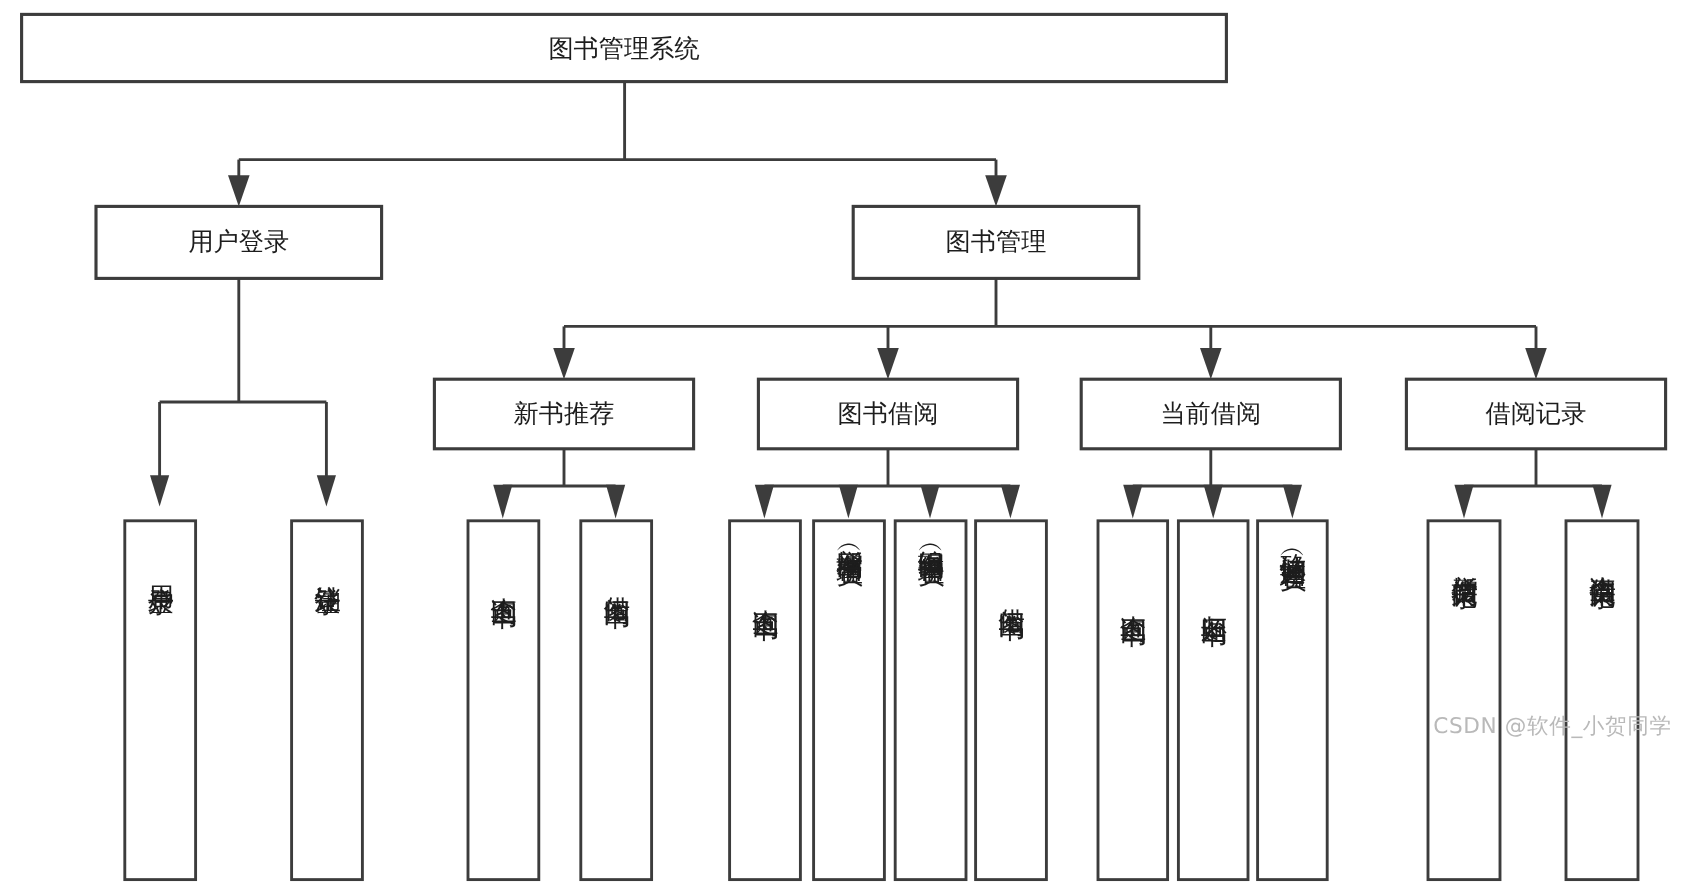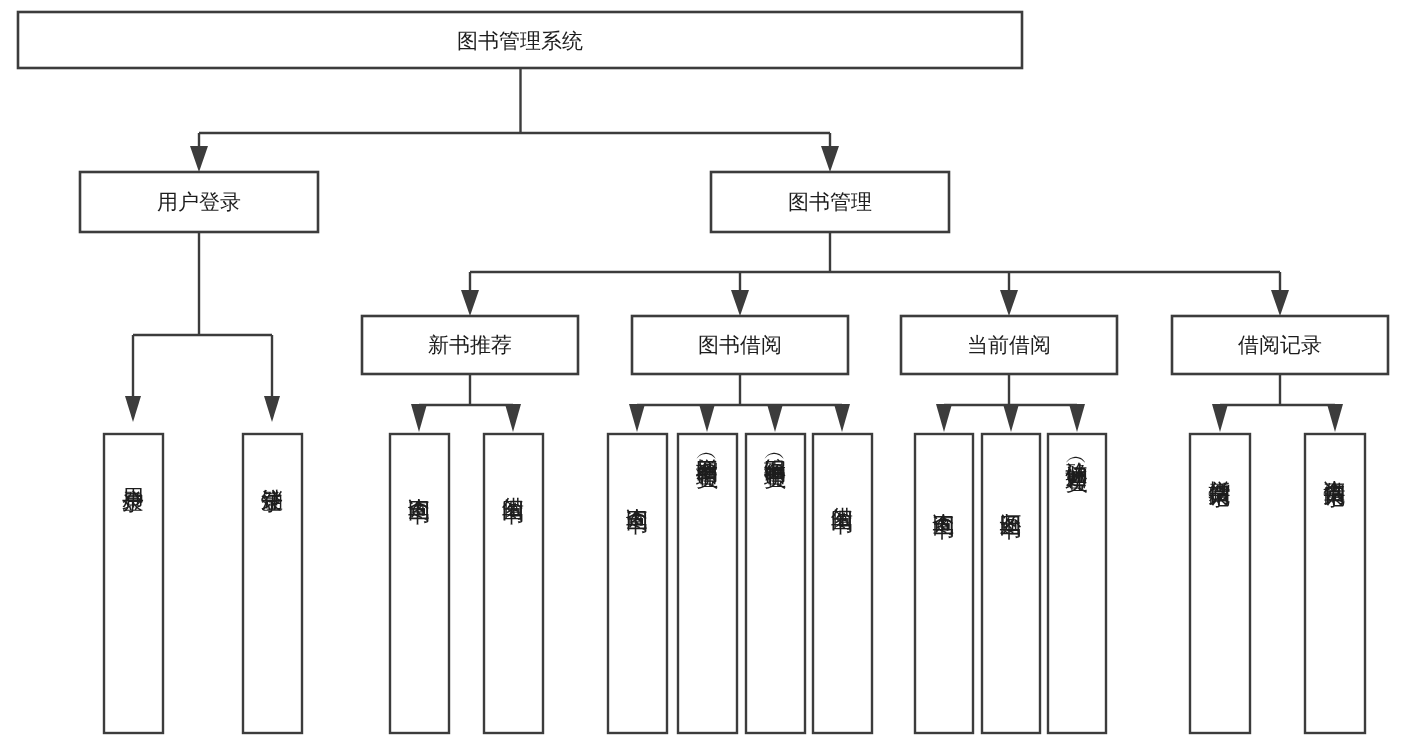--- a/index.html
+++ b/index.html
@@ -244,14 +244,15 @@
     <span class="vert-label">确认归还（管理员）</span>
   </div>
 
   <div class="vert-label-wrap" style="left:1190px; top:462px; width:60px; height:268px;">
     <span class="vert-label">新增借阅记录</span>
   </div>
   <div class="vert-label-wrap" style="left:1305px; top:462px; width:60px; height:268px;">
     <span class="vert-label">查询借阅记录</span>
   </div>
 
+  <div id="watermark">CSDN @软件_小贺同学</div>
 
 </div>
 
 </body></html>

